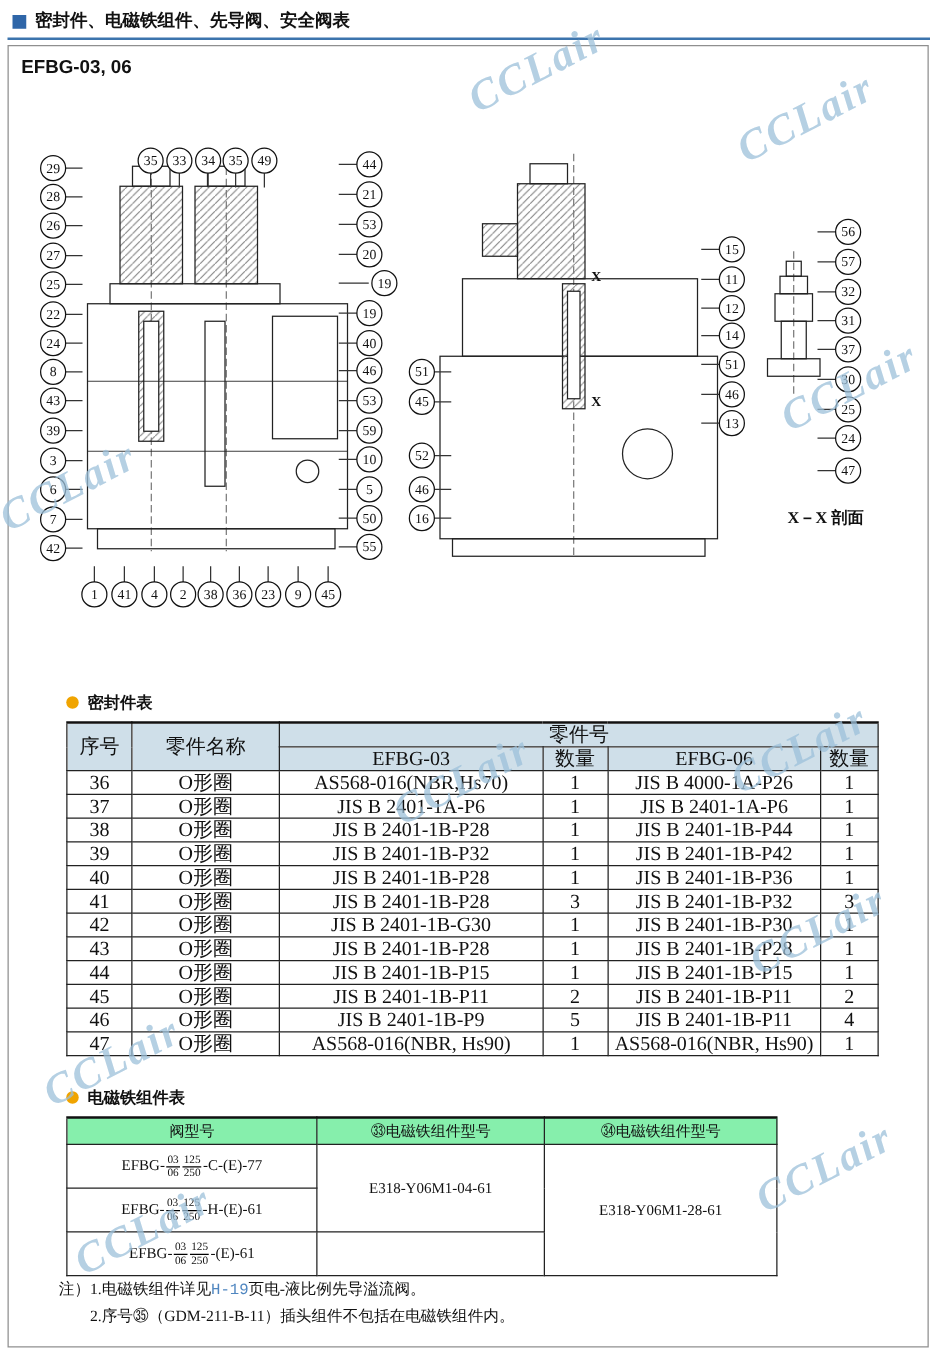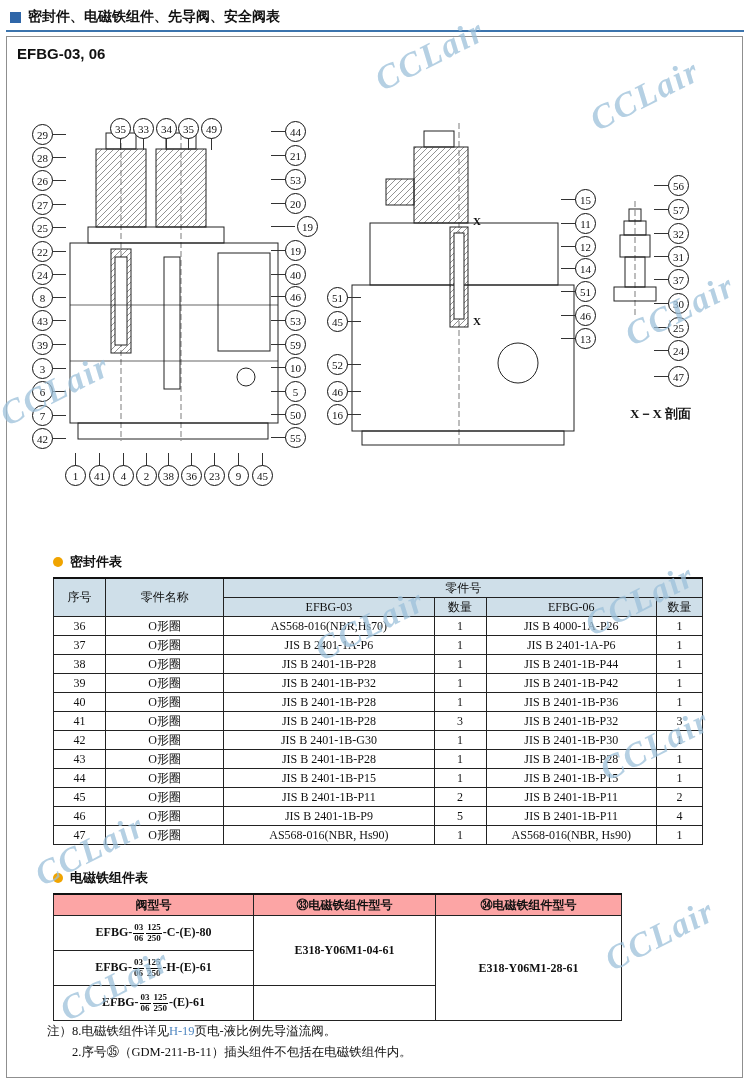--- a/index.html
+++ b/index.html
@@ -30,41 +30,41 @@
 
   
   .section-head { position:absolute; display:flex; align-items:center; gap:7px;
                   font-family:"Liberation Sans","DejaVu Sans",sans-serif; font-weight:bold; font-size:13px; }
   .bullet { width:10px; height:10px; border-radius:50%; background:#f0a400; }
   .seal-head { top:516px; left:46px; }
   .sol-head  { top:832px; left:46px; }
 
   
   table { border-collapse:collapse; background:#fff; }
-  .seal-table { position:absolute; top:540px; left:46px; width:650px; table-layout:fixed; font-size:12px; }
+  .seal-table { position:absolute; top:540px; left:46px; width:650px; table-layout:fixed; font-size:16px; }
   .seal-table th, .seal-table td { border:1px solid #222; text-align:center; padding:0 3px;
                                    height:18px; line-height:17px; font-weight:normal; overflow:hidden; }
   .seal-table thead th { background:#cfdfe9; }
   .seal-table { border-top:2px solid #111; }
 
   
   .sol-table { position:absolute; top:856px; left:46px; width:568px; table-layout:fixed; font-size:12px;
                border-top:2px solid #111; }
   .sol-table th, .sol-table td { border:1px solid #222; text-align:center; padding:0 4px; font-weight:normal; }
-  .sol-table thead th { background:#fca5a5; height:20px;font-weight:bold; }
-  .sol-table tbody td { height:34px;font-weight:bold; }
+  .sol-table thead th { background:#86efac; height:20px; }
+  .sol-table tbody td { height:34px; }
   .stack { display:inline-block; vertical-align:middle; font-size:9px; line-height:1.1;
            text-align:center; margin:0 1px; }
   .stack .t { display:block; border-bottom:1px solid #000; padding:0 1px; }
   .stack .b { display:block; padding:0 1px; }
 
   
   .notes { position:absolute; top:984px; left:40px; font-size:12.5px; line-height:21px; }
   .note-line2 { padding-left:25px; }
-  .note-link { color:#4f86c0; cursor:pointer; }
+  .note-link { color:#4f86c0; cursor:pointer;font-family:Liberation Mono, monospace; }
 
   
   .wm-layer { position:absolute; inset:0; pointer-events:none; z-index:8; }
   .wm { position:absolute; font-family:"Liberation Serif",serif; font-weight:bold; font-style:italic;
         font-size:34px; letter-spacing:2px; color:#9cc0da; white-space:nowrap;
         transform:translate(-50%,-50%) rotate(-27deg); mix-blend-mode:multiply; opacity:0.75; }
 </style>
 </head>
 <body>
 
@@ -398,37 +398,37 @@
       </colgroup>
       <thead>
         <tr>
           <th>阀型号</th>
           <th>㉝电磁铁组件型号</th>
           <th>㉞电磁铁组件型号</th>
         </tr>
       </thead>
       <tbody>
           <tr>
-            <td class="model-cell"><span>EFBG-</span><span class="stack"><span class="t">03</span><span class="b">06</span></span><span class="stack"><span class="t">125</span><span class="b">250</span></span><span>-C-(E)-80</span></td>
+            <td class="model-cell"><span>EFBG-</span><span class="stack"><span class="t">03</span><span class="b">06</span></span><span class="stack"><span class="t">125</span><span class="b">250</span></span><span>-C-(E)-77</span></td>
             <td rowspan="2">E318-Y06M1-04-61</td>
             <td rowspan="3">E318-Y06M1-28-61</td>
           </tr>
           <tr>
             <td class="model-cell"><span>EFBG-</span><span class="stack"><span class="t">03</span><span class="b">06</span></span><span class="stack"><span class="t">125</span><span class="b">250</span></span><span>-H-(E)-61</span></td>
           </tr>
           <tr>
             <td class="model-cell"><span>EFBG-</span><span class="stack"><span class="t">03</span><span class="b">06</span></span><span class="stack"><span class="t">125</span><span class="b">250</span></span><span>-(E)-61</span></td>
             <td></td>
           </tr>
         </tbody>
     </table>
 
     <div class="notes">
       <div>
-        <span>注）8.电磁铁组件详见</span><span class="note-link">H-19</span><span>页电-液比例先导溢流阀。</span>
+        <span>注）1.电磁铁组件详见</span><span class="note-link">H-19</span><span>页电-液比例先导溢流阀。</span>
       </div>
       <div class="note-line2">2.序号㉟（GDM-211-B-11）插头组件不包括在电磁铁组件内。</div>
     </div>
 
   </div>
 
   <div class="wm-layer">
       <div class="wm" style="left: 430px; top: 55px;">CCLair</div>
       <div class="wm" style="left: 645px; top: 95px;">CCLair</div>
       <div class="wm" style="left: 680px; top: 310px;">CCLair</div>

